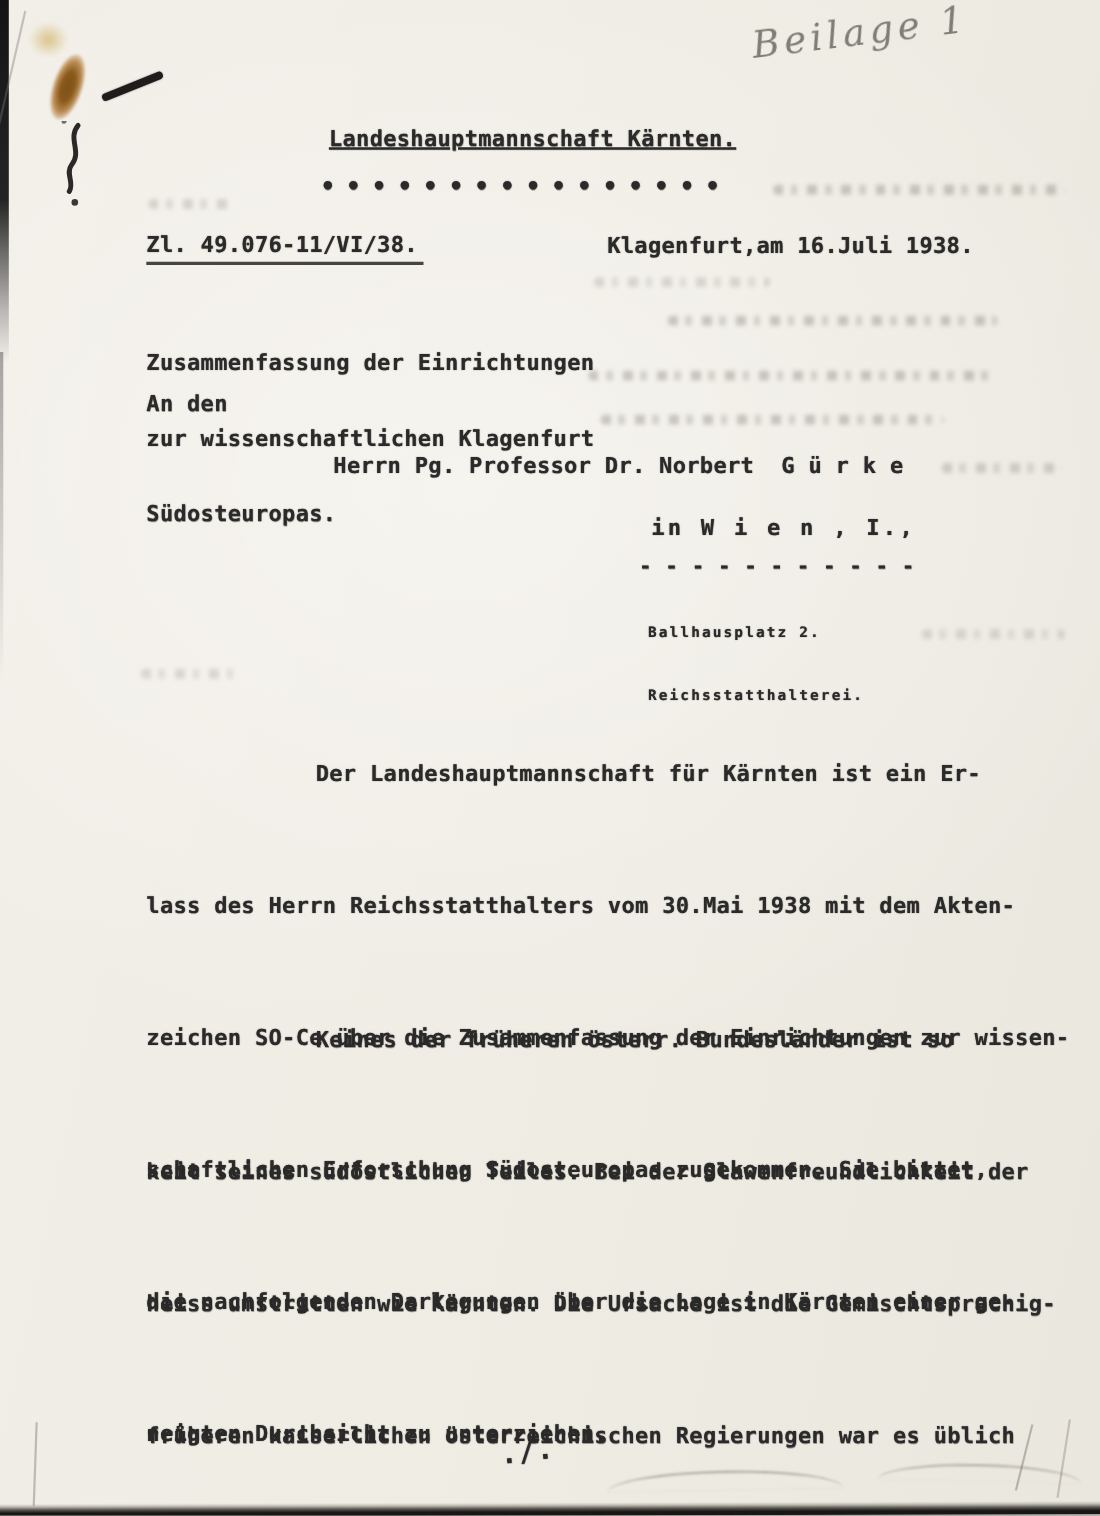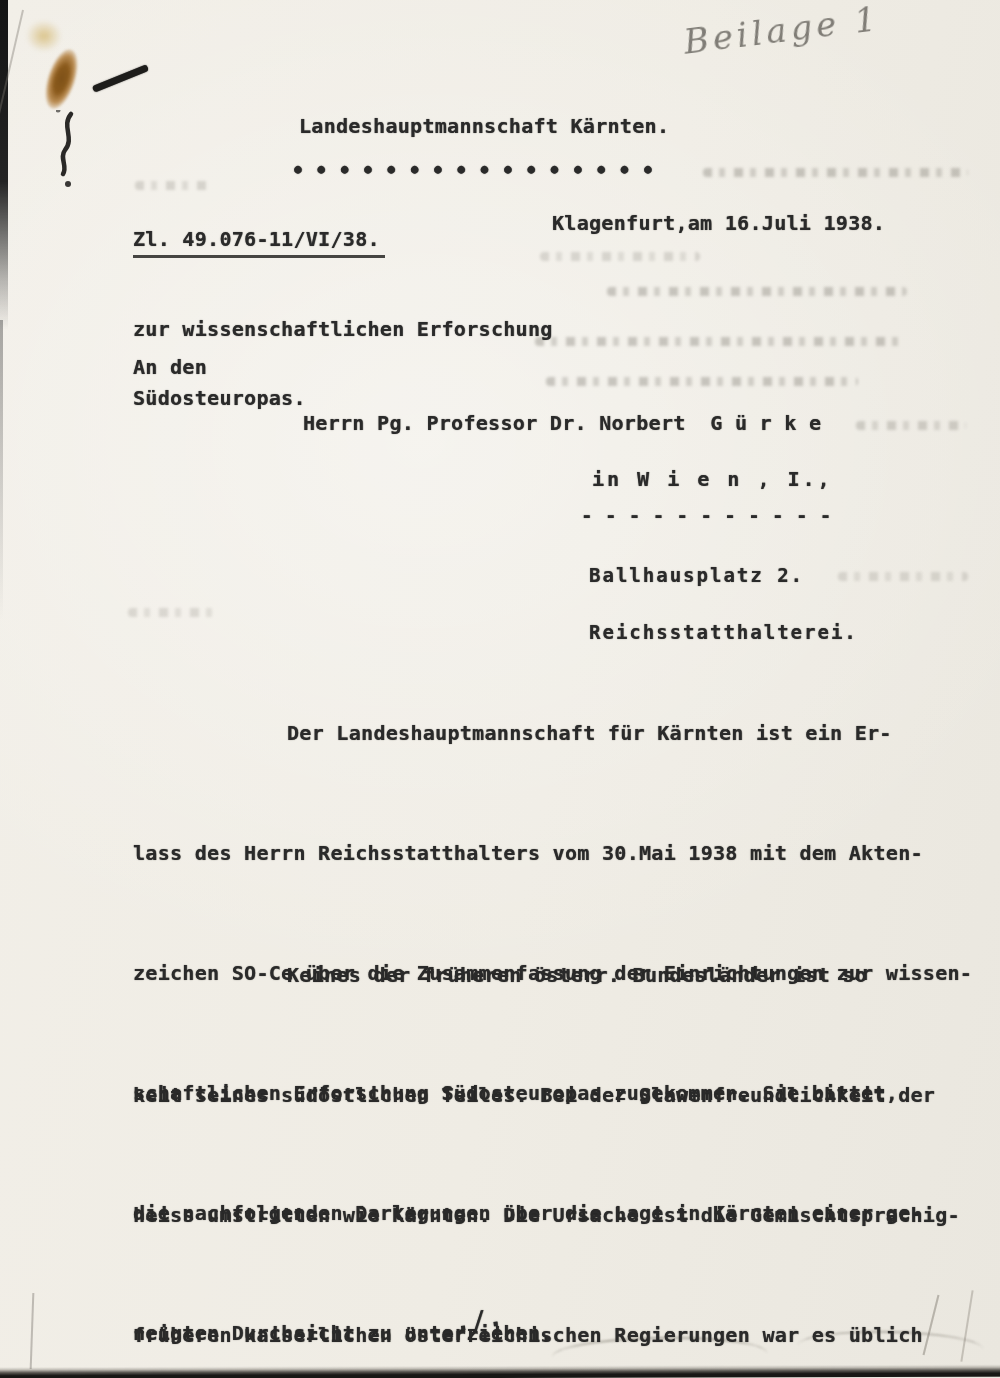--- a/index.html
+++ b/index.html
@@ -10,35 +10,35 @@
       linear-gradient(102deg, #f2efe8 0%, #efece4 55%, #eae7df 100%);
     font-family:"DejaVu Sans Mono","Liberation Mono",monospace;
     color:#262626;
   }
   
   .t {
     position:absolute; font-size:20px; font-weight:700; letter-spacing:0.3px;
     color:#2a2a2a; text-shadow:0 0 1.2px rgba(38,36,32,0.6), 0.4px 0.4px 0.6px rgba(38,36,32,0.35);
     white-space:pre; line-height:24px;
   }
-  .office        { left:299px; top:114px; }
+  .office        { left:299px; top:114px;text-decoration:underline; }
   .dots          { left:294px; top:157px; font-size:13px; letter-spacing:15.5px; }
-  .ref           { left:133px; top:210px; border-bottom:3px solid rgba(32,30,28,0.82); padding-bottom:4px; padding-right:5px;margin-top:17px; }
+  .ref           { left:133px; top:210px; border-bottom:3px solid rgba(32,30,28,0.82); padding-bottom:4px; padding-right:5px; }
   .date          { left:552px; top:211px; }
   .subject       { left:133px; top:272px; line-height:23px; }
   .salutation    { left:133px; top:355px; }
   .rname         { left:303px; top:411px; }
   .rcity         { left:592px; top:467px; letter-spacing:3px; }
   .rdashes       { left:581px; top:503px; font-size:19px; letter-spacing:0.5px; }
-  .raddress      { left:589px; top:528px; line-height:19px; letter-spacing:2px; font-size:19px; }
+  .raddress      { left:589px; top:528px; line-height:19px; letter-spacing:2px; font-size:13px; }
   .para          { left:133px; width:845px; line-height:40px; }
   .p1            { top:603px; }
   .p2            { top:845px; }
   .para .line    { height:40px; }
-  .para .indent  { padding-left:154px;margin-top:30px; }
+  .para .indent  { padding-left:154px; }
   .cont          { left:455px; top:1308px; font-size:24px; transform:rotate(-7deg); letter-spacing:2px; }
   .handwriting {
     position:absolute; left:683px; top:6px; width:260px;
     font-family:"DejaVu Serif","Liberation Serif",serif; font-style:italic; font-weight:400;
     font-size:34px; letter-spacing:4px; color:#6d6a64; transform:rotate(-7deg);
     filter:blur(0.4px); opacity:0.85; white-space:pre;
   }
   
   .edge-left  { position:absolute; left:0; top:0; width:8px; height:330px;
                 background:linear-gradient(to bottom,#141414 0%,#242424 55%,rgba(70,70,70,0.35) 85%,transparent 100%);
@@ -122,21 +122,22 @@
   <div class="ghost g9"></div>
 
   <div class="handwriting">Beilage 1</div>
 
   <div class="t office">Landeshauptmannschaft Kärnten.</div>
   <div class="t dots">●●●●●●●●●●●●●●●●</div>
   <div class="t ref">Zl. 49.076-11/VI/38.</div>
   <div class="t date">Klagenfurt,am 16.Juli 1938.</div>
 
   <div class="t subject">
-    <div>zur wissenschaftlichen Erforschung</div>
+    <div>Zusammenfassung der Einrichtungen</div>
+    <div>zur wissenschaftlichen Klagenfurt</div>
     <div>Südosteuropas.</div>
   </div>
 
   <div class="t salutation">An den</div>
   <div class="t rname">Herrn Pg. Professor Dr. Norbert  G ü r k e</div>
   <div class="t rcity">in W i e n , I.,</div>
   <div class="t rdashes">- - - - - - - - - - -</div>
   <div class="t raddress">
     <div>Ballhausplatz 2.</div>
     <div>Reichsstatthalterei.</div>

